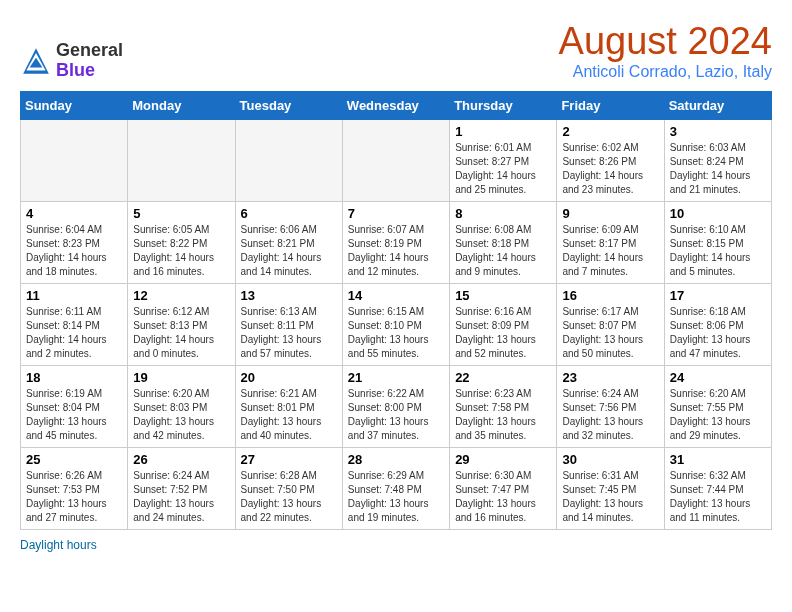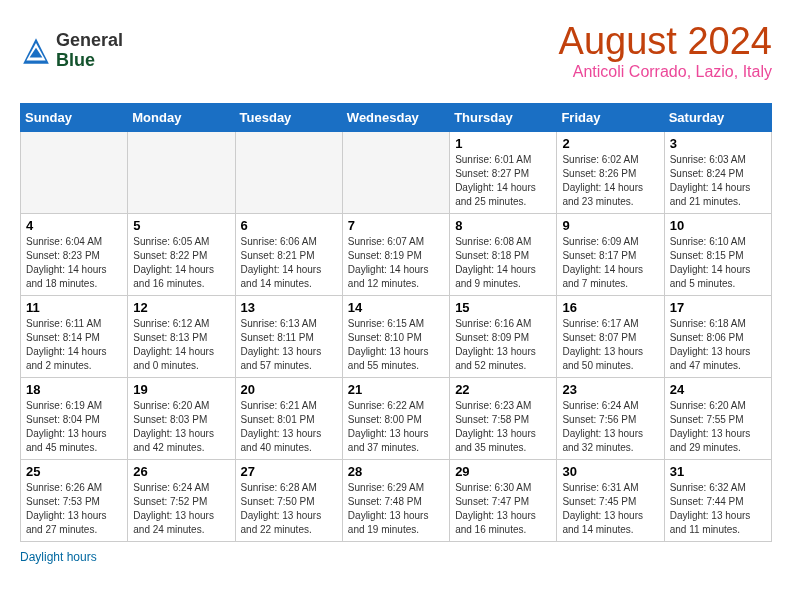--- a/index.html
+++ b/index.html
@@ -6,50 +6,50 @@
     body {
       font-family: Arial, sans-serif;
       background: #fff;
       width: 792px;
       min-height: 612px;
       padding: 20px;
     }
     .header {
       display: flex;
       justify-content: space-between;
-      align-items: center;
-      margin-bottom: 22px;
+      align-items: flex-end;
+      margin-bottom: 10px;
     }
     .logo {
       display: flex;
       align-items: center;
       gap: 4px;
     }
     .logo-text {
       font-size: 18px;
       font-weight: bold;
       line-height: 1.1;
     }
     .logo-general { color: #333; }
-    .logo-blue { color: #14532d; }
+    .logo-blue { color: #6d28d9; }
     .logo-icon {
       width: 32px;
       height: 32px;
     }
     .title-block {
       text-align: right;
     }
     .month-title {
       font-size: 38px;
       font-weight: normal;
       color: #c2410c;
     }
     .location {
       font-size: 16px;
-      color: #ec4899;
+      color: #3b82f6;
     }
     table {
       width: 100%;
       border-collapse: collapse;
       font-size: 11px;
     }
     th {
       background: #1a6fc4;
       color: #fff;
       padding: 6px 4px;

